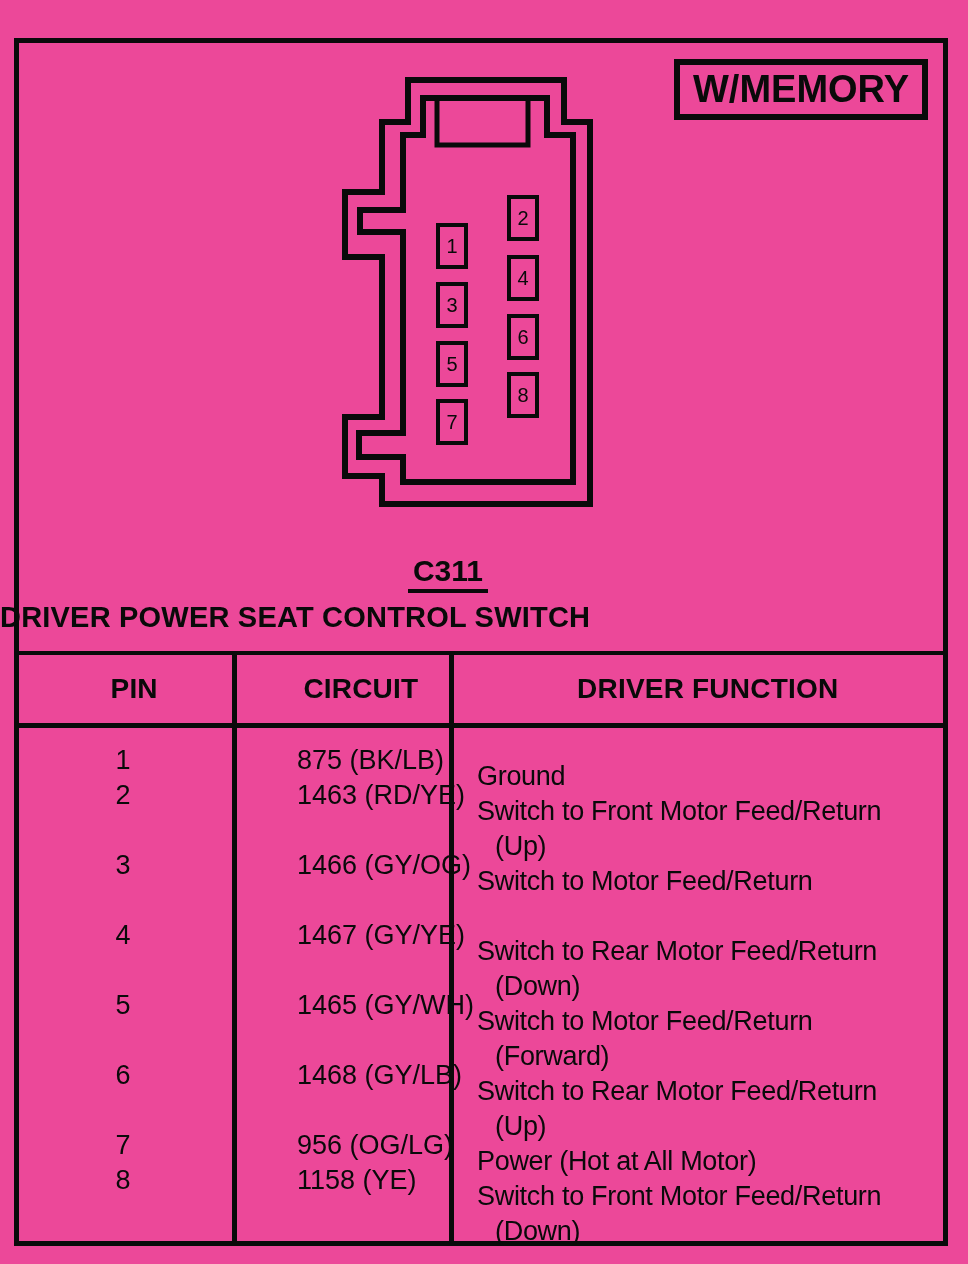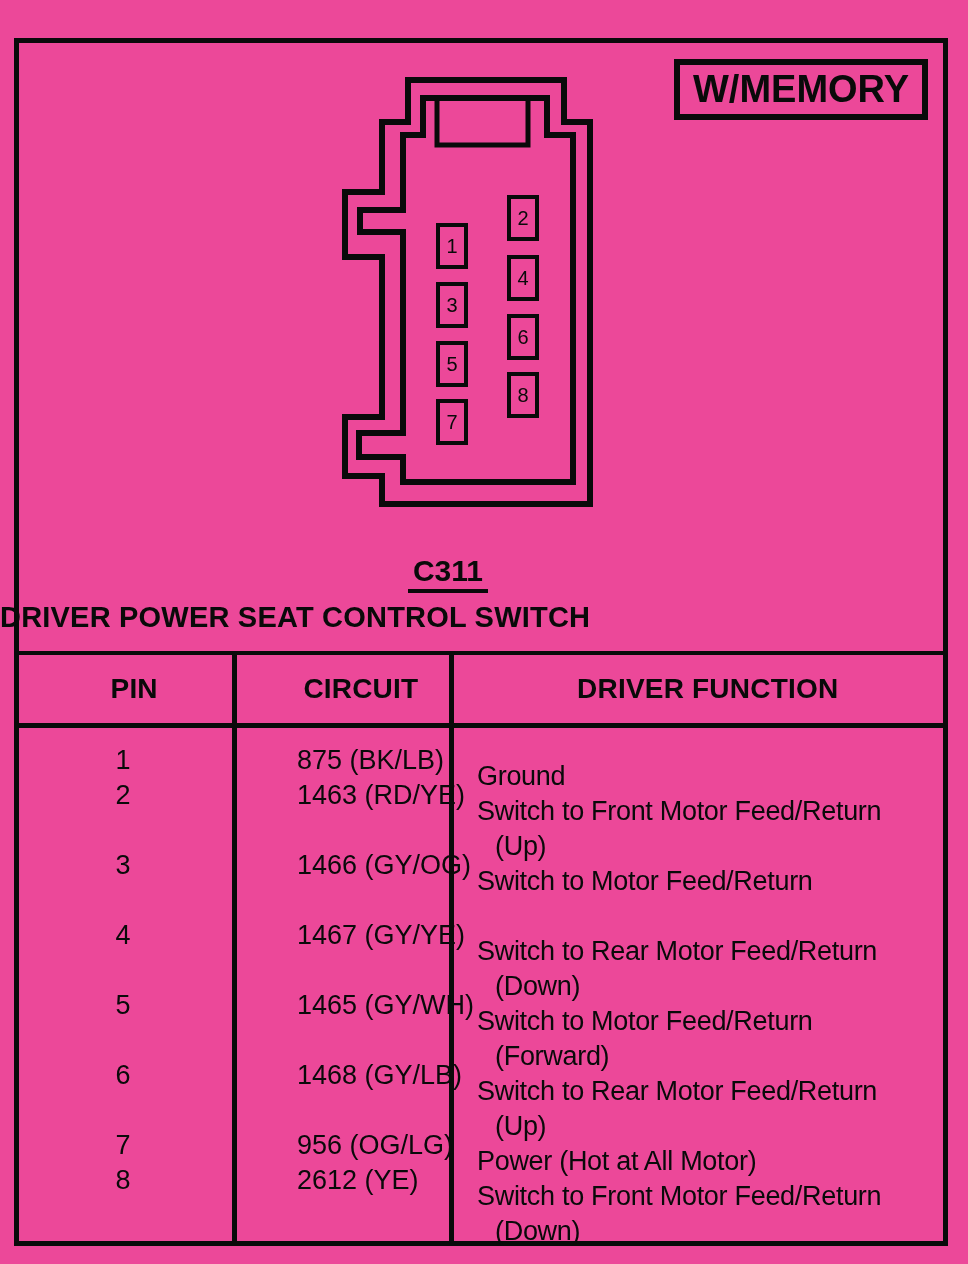--- a/index.html
+++ b/index.html
@@ -219,21 +219,21 @@
     <div class="trow h1">
       <div class="c-pin">7</div>
       <div class="c-circuit">956 (OG/LG)</div>
       <div class="c-fn">
         <div class="fn-line">Power (Hot at All Motor)</div>
       </div>
     </div>
 
     <div class="trow h2">
       <div class="c-pin">8</div>
-      <div class="c-circuit">2612 (YE)</div>
+      <div class="c-circuit">1158 (YE)</div>
       <div class="c-fn">
         <div class="fn-line">Switch to Front Motor Feed/Return</div>
         <div class="fn-line cont">(Down)</div>
       </div>
     </div>
 
   </div>
 </div>
 
 </body></html>

